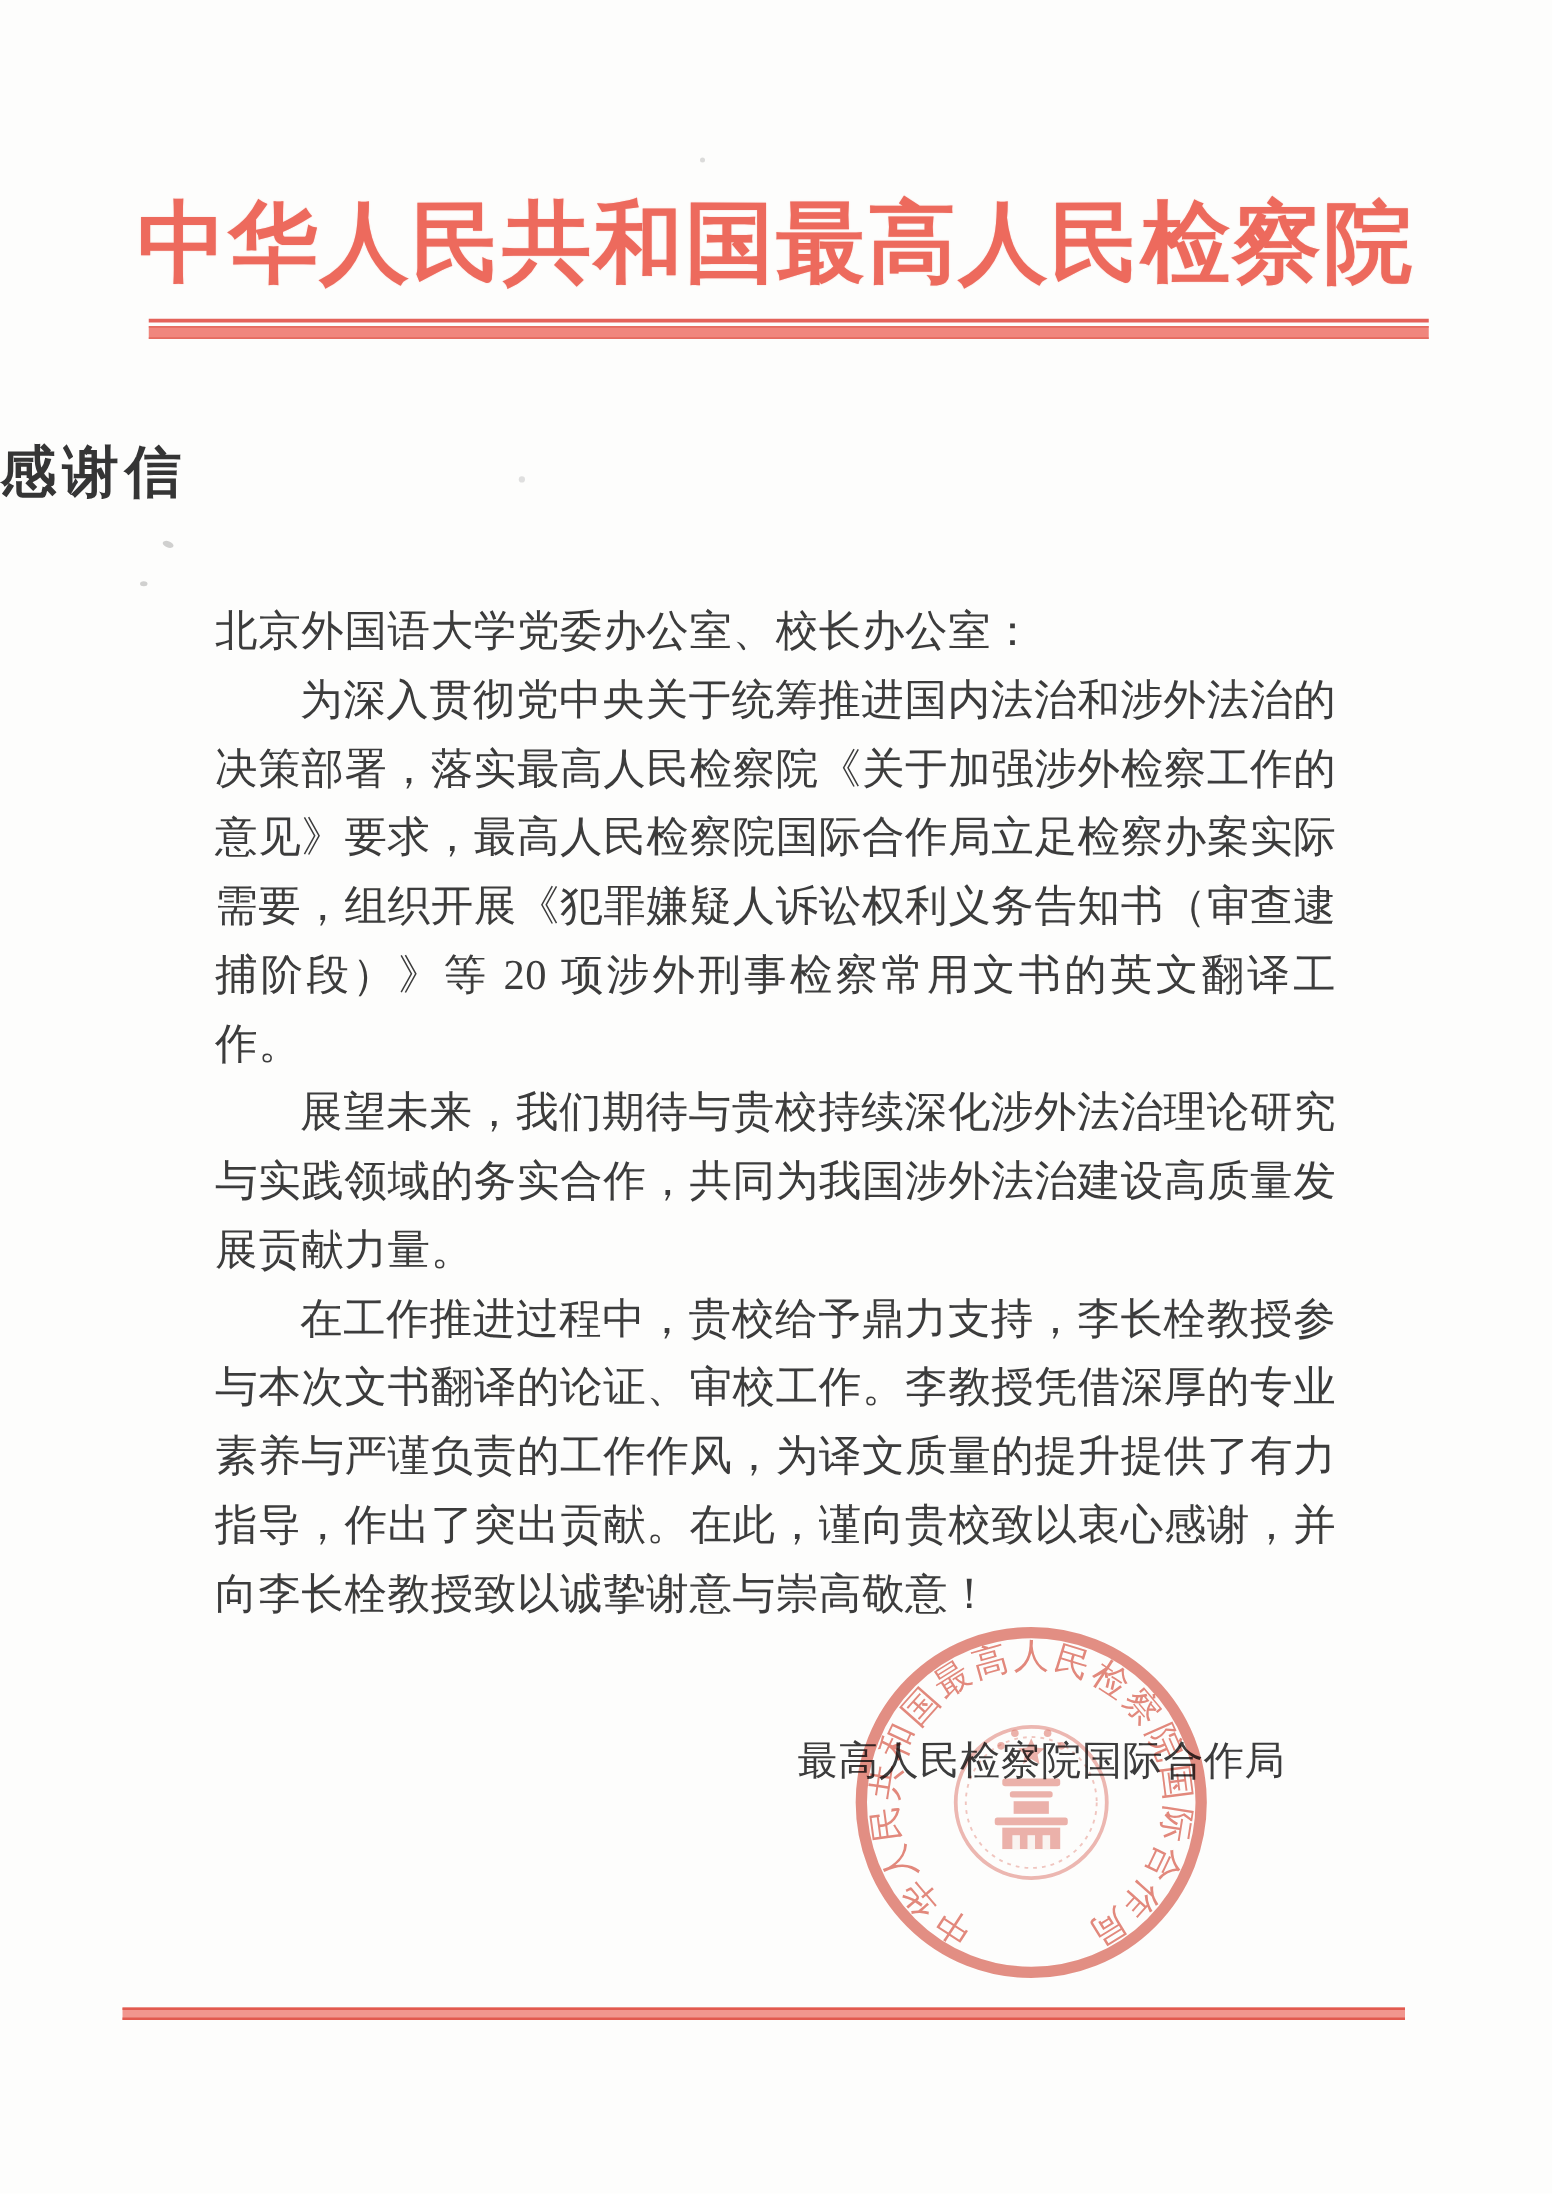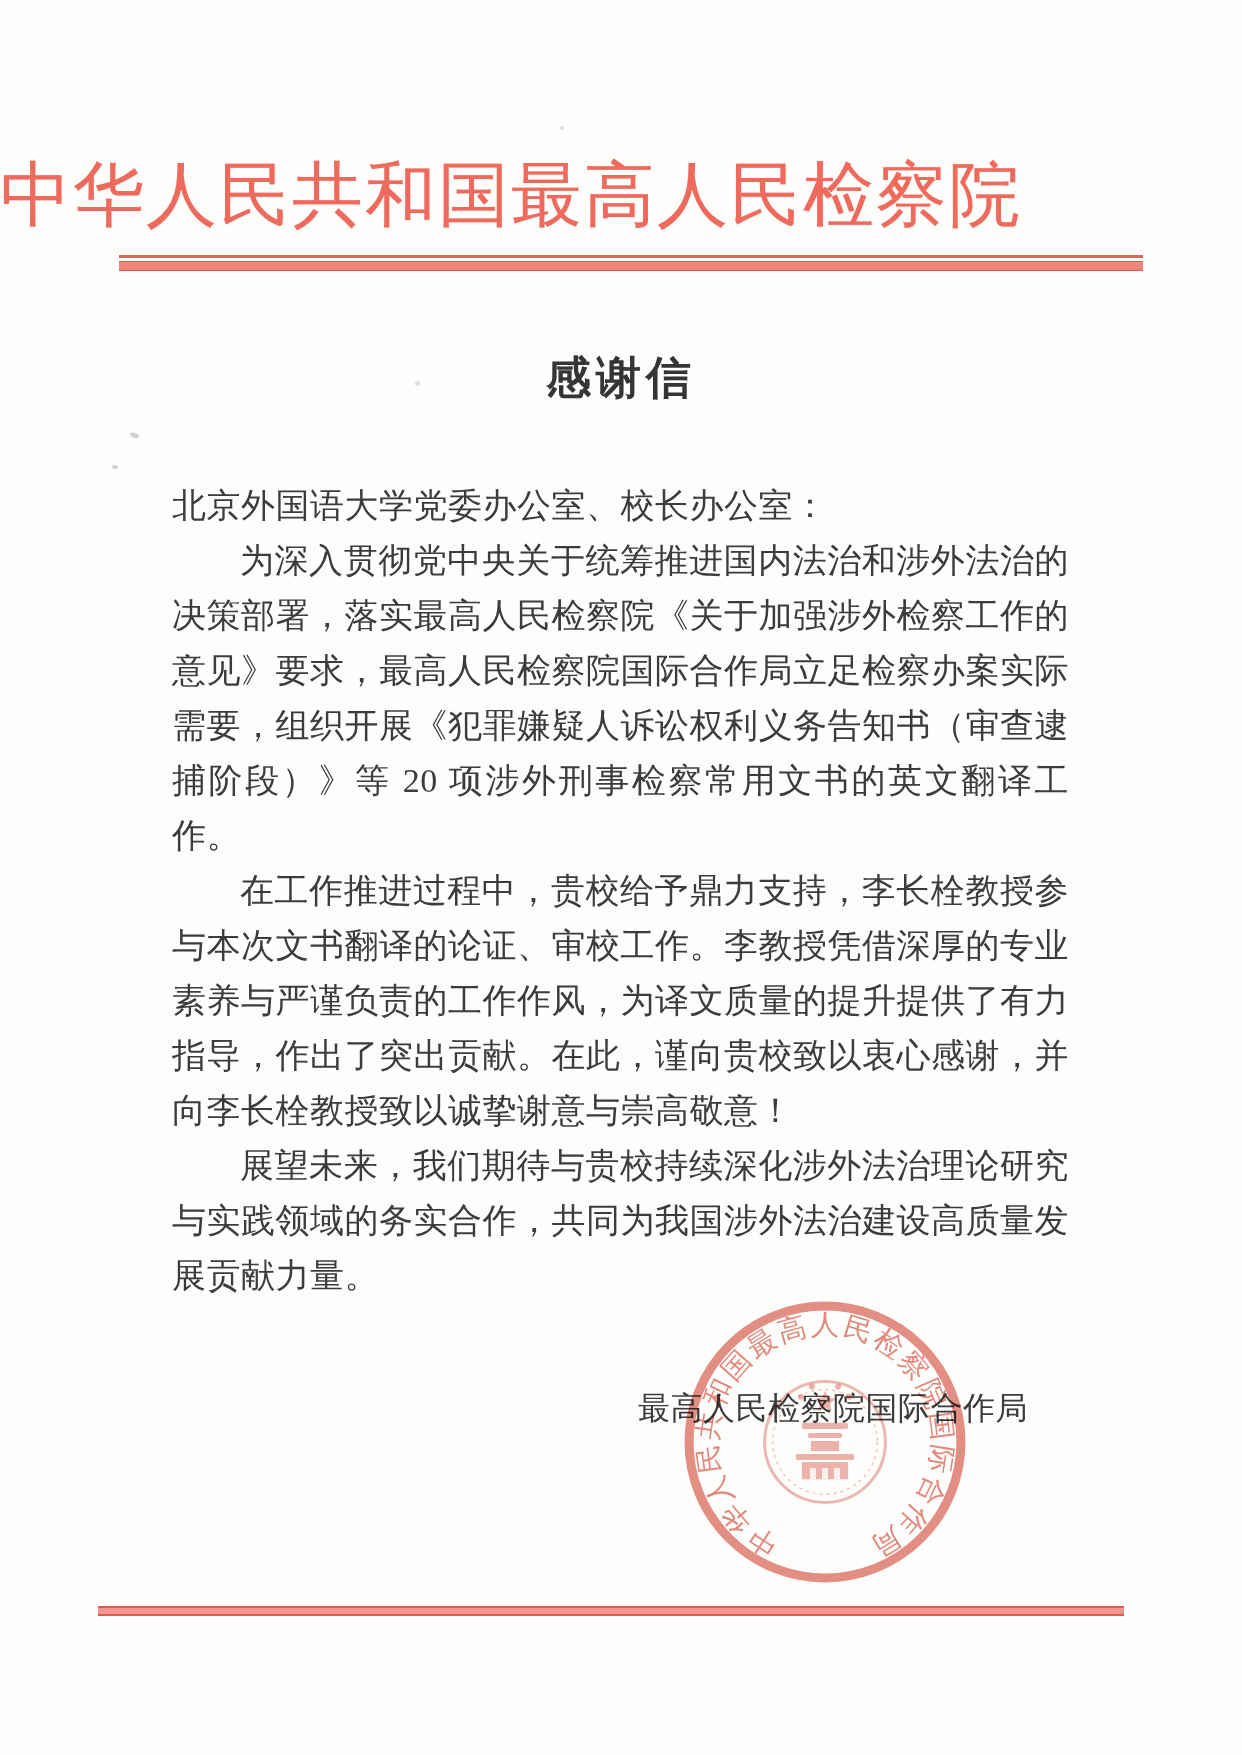--- a/index.html
+++ b/index.html
@@ -6,39 +6,39 @@
   .page{
     position:relative;
     width:1242px;height:1755px;
     background:#fdfdfc;
     overflow:hidden;
     font-family:"Liberation Serif","DejaVu Serif",serif;
     color:#3b3b3b;
   }
   .letterhead{
     position:absolute;top:152px;left:0;width:1242px;
+    text-align:center;
     font-size:71px;line-height:86px;
-    font-weight:normal;
+    font-weight:bold;
     letter-spacing:2px;
     color:#ed6a5d;
     margin:0;
     text-shadow:0 0 1px rgba(237,106,93,.45);
   }
   .rule-double{
     position:absolute;top:255px;left:119px;width:1024px;
   }
   .rule-double .thin{height:3px;background:#e4625a;}
   .rule-double .gap{height:3px;}
   .rule-double .thick{
     height:8px;background:#f0867d;
     border-top:1px solid #e05a4e;border-bottom:1px solid #e05a4e;
   }
   .doc-title{
     position:absolute;top:348px;left:0;width:1242px;
-    text-align:center;
     font-size:45px;line-height:60px;
     font-weight:bold;letter-spacing:5px;
     color:#353535;margin:0;
   }
   .body-text{
     position:absolute;top:478px;left:172px;width:897px;
     font-size:34px;line-height:55px;
     letter-spacing:.5px;
     text-align:justify;
     color:#3c3c3c;
@@ -79,22 +79,22 @@
     <div class="thin"></div>
     <div class="gap"></div>
     <div class="thick"></div>
   </div>
 
   <h2 class="doc-title">感谢信</h2>
 
   <div class="body-text">
     <p class="salutation">北京外国语大学党委办公室、校长办公室：</p>
     <p>为深入贯彻党中央关于统筹推进国内法治和涉外法治的决策部署，落实最高人民检察院《关于加强涉外检察工作的意见》要求，最高人民检察院国际合作局立足检察办案实际需要，组织开展《犯罪嫌疑人诉讼权利义务告知书（审查逮捕阶段）》等 20 项涉外刑事检察常用文书的英文翻译工作。</p>
+    <p>展望未来，我们期待与贵校持续深化涉外法治理论研究与实践领域的务实合作，共同为我国涉外法治建设高质量发展贡献力量。</p>
     <p>在工作推进过程中，贵校给予鼎力支持，李长栓教授参与本次文书翻译的论证、审校工作。李教授凭借深厚的专业素养与严谨负责的工作作风，为译文质量的提升提供了有力指导，作出了突出贡献。在此，谨向贵校致以衷心感谢，并向李长栓教授致以诚挚谢意与崇高敬意！</p>
-    <p>展望未来，我们期待与贵校持续深化涉外法治理论研究与实践领域的务实合作，共同为我国涉外法治建设高质量发展贡献力量。</p>
   </div>
 
   <div class="closing">
     <p class="signature">最高人民检察院国际合作局</p>
   </div>
 
   <svg class="seal" viewBox="0 0 290 290" xmlns="http://www.w3.org/2000/svg">
     <defs>
       <path id="sealArc" d="M 99.8 242 A 107 107 0 1 1 190.2 242" fill="none"></path>
     </defs>

